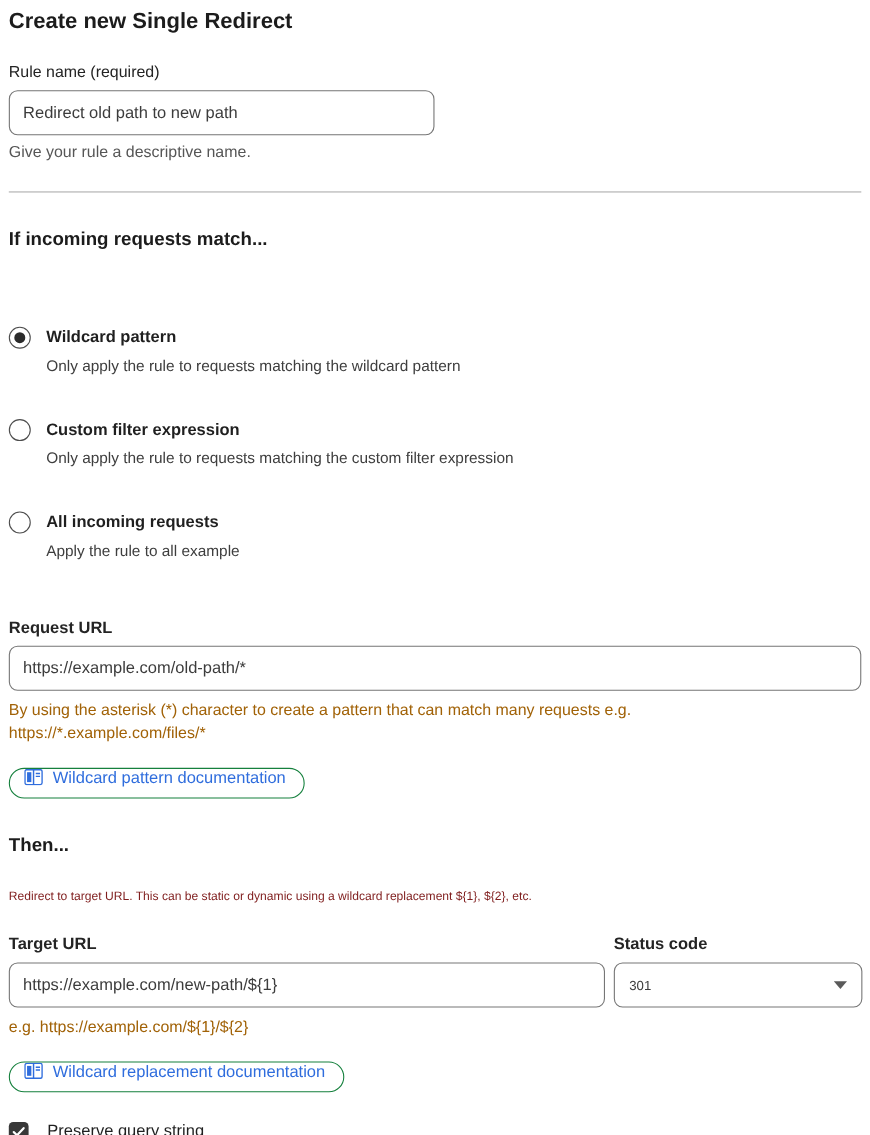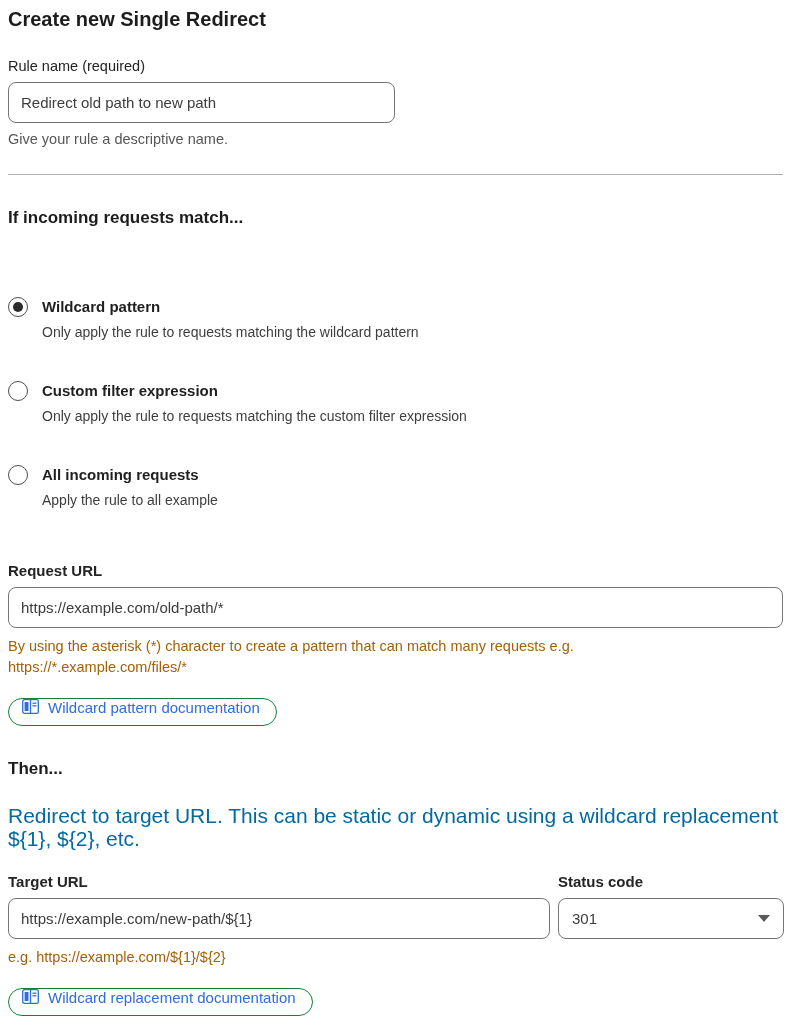--- a/index.html
+++ b/index.html
@@ -50,32 +50,32 @@
   .doc-pill {
     display: inline-flex; align-items: flex-start; gap: 9px;
     margin-top: 20px; height: 28px; padding: 0 16px 0 13px;
     background: #ffffff; border: 1px solid #15803d; border-radius: 15px;
     color: #2f6ddd; font-size: 15px; font-family: "Liberation Sans", sans-serif;
     cursor: pointer;
   }
   .doc-pill svg { display: block; }
 
   .then-heading { margin-top: 34px; }
-  .lede { font-size: 21px; color: #0369a1; margin: 25px 0 0 0; line-height: 23px; }
+  .lede { font-size: 11px; color: #7f1d1d; margin: 25px 0 0 0; line-height: 23px; }
 
   .target-row { display: flex; gap: 8px; margin-top: 23px; }
   .col-target { width: 542px; flex: none; }
   .col-status { width: 226px; flex: none; }
 
   .select-box {
     height: 41px; border: 1px solid #767676; border-radius: 8px;
     display: flex; align-items: center; justify-content: space-between;
     padding: 0 13px; background: #fff; cursor: pointer;
   }
-  .select-value { font-size: 15px; color: #3c3c3c; }
+  .select-value { font-size: 12px; color: #3c3c3c; }
   .caret-down {
     width: 0; height: 0; border-left: 6px solid transparent;
     border-right: 6px solid transparent; border-top: 7px solid #5a5a5a;
   }
 
   .checkbox-row { display: flex; margin-top: 27px; cursor: pointer; }
   .checkbox {
     flex: none; width: 18px; height: 18px; border-radius: 4px; background: #383838;
     display: flex; align-items: center; justify-content: center; margin-right: 17px;
   }

